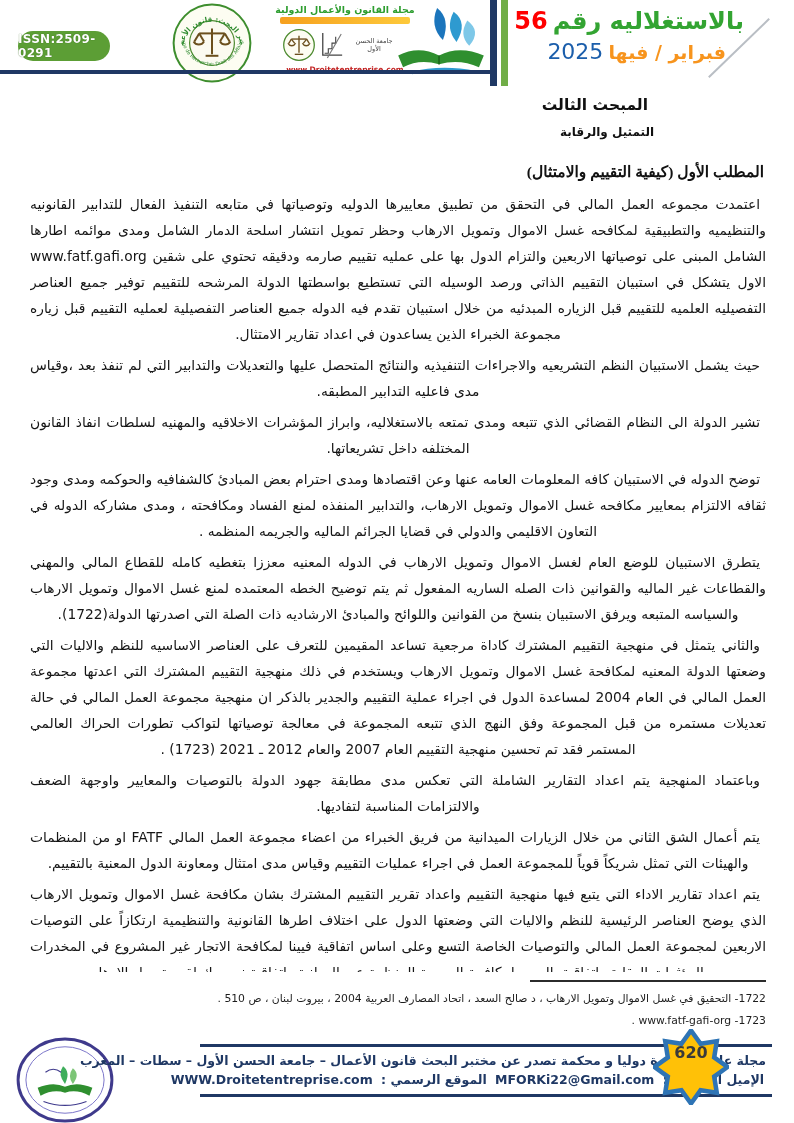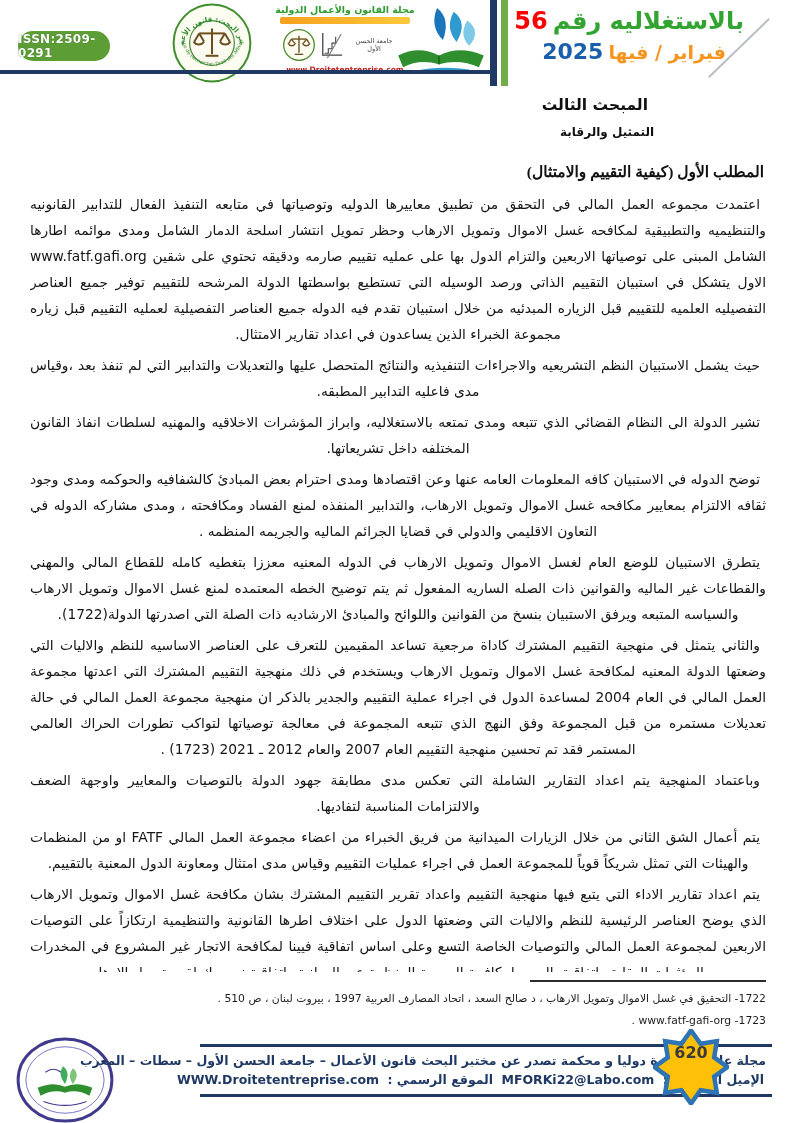--- a/index.html
+++ b/index.html
@@ -22,21 +22,21 @@
   .bird-art{position:absolute;left:392px;top:5px;}
   .divider-bars{position:absolute;left:490px;top:0;height:86px;width:22px;}
   .divider-bars .bar-navy{position:absolute;left:0;top:0;width:7px;height:86px;background:#1f3864;}
   .divider-bars .bar-green{position:absolute;left:11px;top:0;width:7px;height:86px;background:#70ad47;}
   .issue-block{position:absolute;left:520px;top:0;width:274px;height:86px;direction:rtl;}
   .issue-line{padding:7px 50px 0 0;text-align:right;white-space:nowrap;}
   .issue-label{color:#33a432;font-size:24px;font-weight:bold;}
   .issue-num{color:#ff0000;font-size:24px;font-weight:bold;}
   .date-line{padding:4px 68px 0 0;text-align:right;white-space:nowrap;}
   .date-month{color:#f7941d;font-size:19px;font-weight:bold;}
-  .date-year{color:#1b5eab;font-size:22px;font-weight:bold;}
+  .date-year{color:#1b5eab;font-size:22px;font-weight:normal;}
   .pen-slash{position:absolute;left:218px;top:6px;width:2px;height:84px;background:#b9bec4;
              transform:rotate(46deg);transform-origin:center;}
   .header-rule{position:absolute;left:0;top:70px;width:490px;height:4px;background:#1f3864;}
 
   
   .content{position:absolute;top:88px;left:30px;right:28px;height:884px;direction:rtl;
            overflow:hidden;}
   .h-sect{font-size:15.5px;font-weight:bold;text-align:right;padding-left:0;padding-right:118px;margin:8px 0 0;}
   .h-sect2{font-size:12px;font-weight:bold;text-align:right;padding-right:112px;margin:11px 0 0;}
   .h-sub{font-size:15.5px;font-weight:bold;text-align:right;margin:24px 0 10px;padding-right:2px;font-family:Liberation Serif, serif;}
@@ -169,41 +169,41 @@
     <p class="para">توضح الدوله في الاستبيان كافه المعلومات العامه عنها وعن اقتصادها ومدى احترام بعض المبادئ كالشفافيه والحوكمه ومدى وجود ثقافه الالتزام بمعايير مكافحه غسل الاموال وتمويل الارهاب، والتدابير المنفذه لمنع الفساد ومكافحته ، ومدى مشاركه الدوله في التعاون الاقليمي والدولي في قضايا الجرائم الماليه والجريمه المنظمه .</p>
     <p class="para">يتطرق الاستبيان للوضع العام لغسل الاموال وتمويل الارهاب في الدوله المعنيه معززا بتغطيه كامله للقطاع المالي والمهني والقطاعات غير الماليه والقوانين ذات الصله الساريه المفعول ثم يتم توضيح الخطه المعتمده لمنع غسل الاموال وتمويل الارهاب والسياسه المتبعه ويرفق الاستبيان بنسخ من القوانين واللوائح والمبادئ الارشاديه ذات الصلة التي اصدرتها الدولة(1722).</p>
     <p class="para">والثاني يتمثل في منهجية التقييم المشترك كاداة مرجعية تساعد المقيمين للتعرف على العناصر الاساسيه للنظم والاليات التي وضعتها الدولة المعنيه لمكافحة غسل الاموال وتمويل الارهاب ويستخدم في ذلك منهجية التقييم المشترك التي اعدتها مجموعة العمل المالي في العام 2004 لمساعدة الدول في اجراء عملية التقييم والجدير بالذكر ان منهجية مجموعة العمل المالي في حالة تعديلات مستمره من قبل المجموعة وفق النهج الذي تتبعه المجموعة في معالجة توصياتها لتواكب تطورات الحراك العالمي المستمر فقد تم تحسين منهجية التقييم العام 2007 والعام 2012 ـ 2021 (1723) .</p>
     <p class="para">وباعتماد المنهجية يتم اعداد التقارير الشاملة التي تعكس مدى مطابقة جهود الدولة بالتوصيات والمعايير واوجهة الضعف والالتزامات المناسبة لتفاديها.</p>
     <p class="para">يتم أعمال الشق الثاني من خلال الزيارات الميدانية من فريق الخبراء من اعضاء مجموعة العمل المالي FATF او من المنظمات والهيئات التي تمثل شريكاً قوياً للمجموعة العمل في اجراء عمليات التقييم وقياس مدى امتثال ومعاونة الدول المعنية بالتقييم.</p>
     <p class="para">يتم اعداد تقارير الاداء التي يتبع فيها منهجية التقييم واعداد تقرير التقييم المشترك بشان مكافحة غسل الاموال وتمويل الارهاب الذي يوضح العناصر الرئيسية للنظم والاليات التي وضعتها الدول على اختلاف اطرها القانونية والتنظيمية ارتكازاً على التوصيات الاربعين لمجموعة العمل المالي والتوصيات الخاصة التسع وعلى اساس اتفاقية فيينا لمكافحة الاتجار غير المشروع في المخدرات والمؤثرات العقلية واتفاقية باليرمو لمكافحة الجريمة المنظمة عبر الوطنية واتفاقية نيويورك لقمع تمويل الارهاب</p>
   </div>
 
   <div class="fn-sep"></div>
   <div class="footnotes">
-    <div class="footnote">1722- التحقيق في غسل الاموال وتمويل الارهاب ، د صالح السعد ، اتحاد المصارف العربية 1997 ، بيروت لبنان ، ص 510 .</div>
+    <div class="footnote">1722- التحقيق في غسل الاموال وتمويل الارهاب ، د صالح السعد ، اتحاد المصارف العربية 2004 ، بيروت لبنان ، ص 510 .</div>
     <div class="footnote">1723- www.fatf-gafi-org .</div>
   </div>
 
   <div class="footer-logo">
     <svg viewBox="0 0 100 88" width="100" height="86">
       <ellipse cx="50" cy="44" rx="48" ry="42" fill="#fff" stroke="#3f3a8c" stroke-width="3"></ellipse>
       <ellipse cx="50" cy="44" rx="40" ry="34" fill="none" stroke="#7a74c9" stroke-width="1"></ellipse>
       <path d="M22 52 Q38 45 50 51 Q62 45 78 52 L75 60 Q62 53 50 57 Q38 53 25 60 Z" fill="#2f8f2f"></path>
       <path d="M48 30 Q56 36 50 48 Q42 38 48 30" fill="#3fae5c"></path>
       <path d="M58 32 Q66 38 58 48 Q52 40 58 32" fill="#7cc576"></path>
       <path d="M30 36 q8 -6 16 0" stroke="#3f3a8c" stroke-width="1.2" fill="none"></path>
       <path d="M28 66 q22 8 44 0" stroke="#3f3a8c" stroke-width="1.2" fill="none"></path>
     </svg>
   </div>
 
   <div class="footer-center">
     <div class="footer-line1">مجلة علمية معتمدة  دوليا و محكمة تصدر عن مختبر البحث قانون الأعمال – جامعة الحسن الأول – سطات – المغرب</div>
     <div class="footer-line2">
       <span>الإميل الرسمي :</span>
-      <span>MFORKi22@Labo.com</span>
+      <span>MFORKi22@Gmail.com</span>
       <span>الموقع الرسمي :</span>
       <span>WWW.Droitetentreprise.com</span>
     </div>
   </div>
 
   <div class="star-badge">
     <svg viewBox="0 0 100 100" preserveAspectRatio="none">
       <polygon points="98,50 80.5,62.6 83.9,83.9 62.6,80.5 50,98 37.4,80.5 16.1,83.9 19.5,62.6 2,50 19.5,37.4 16.1,16.1 37.4,19.5 50,2 62.6,19.5 83.9,16.1 80.5,37.4" fill="#ffc107" stroke="#2e74b5" stroke-width="6"></polygon>
     </svg>
     <div class="star-num">620</div>

